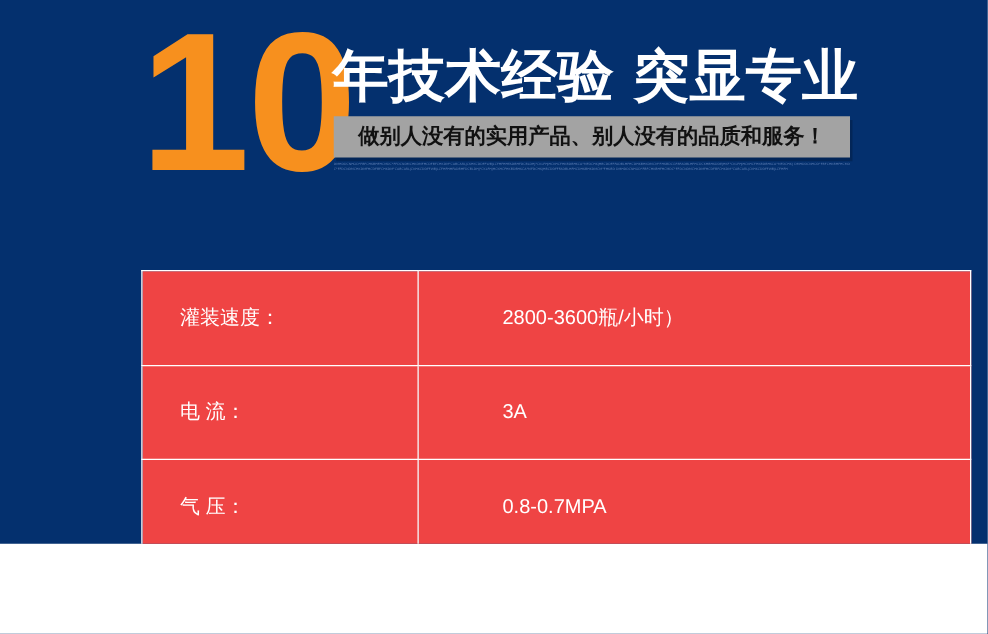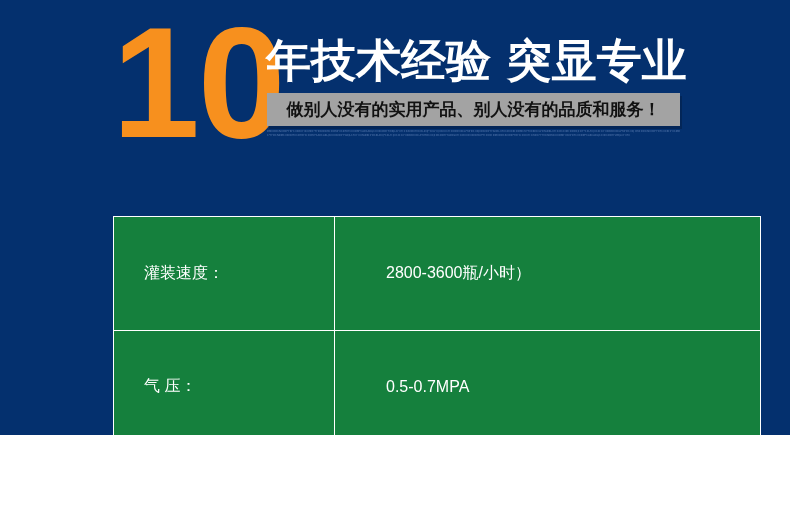--- a/index.html
+++ b/index.html
@@ -109,32 +109,32 @@
     width: 566px;
     height: 228px;
     border-collapse: collapse;
     table-layout: fixed;
   }
   #spec-table td {
     border: 1px solid #ffffff;
     height: 38px;
     padding: 0;
     color: #ffffff;
-    background: #15803d;
+    background: #ef4444;
     vertical-align: middle;
     font-size: 16px;
     white-space: nowrap;
   }
   #spec-table td.label-cell {
     width: 190px;
     padding-left: 30px;
   }
   #spec-table td.value-cell {
     width: 374px;
-    padding-left: 51px;
+    padding-left: 67px;
   }
   .label-text {
     display: inline-block;
   }
   .value-text {
     display: inline-block;
   }
 </style>
 </head>
 <body>
@@ -160,22 +160,30 @@
       <tr>
         <td class="label-cell">
           <span class="label-text">灌装速度：</span>
         </td>
         <td class="value-cell">
           <span class="value-text">2800-3600瓶/小时）</span>
         </td>
       </tr>
       <tr>
         <td class="label-cell">
+          <span class="label-text">电 流：</span>
+        </td>
+        <td class="value-cell">
+          <span class="value-text">3A</span>
+        </td>
+      </tr>
+      <tr>
+        <td class="label-cell">
           <span class="label-text">气 压：</span>
         </td>
         <td class="value-cell">
-          <span class="value-text">0.5-0.7MPA</span>
+          <span class="value-text">0.8-0.7MPA</span>
         </td>
       </tr>
     </tbody>
   </table>
 
 </div>
 
 </body></html>

